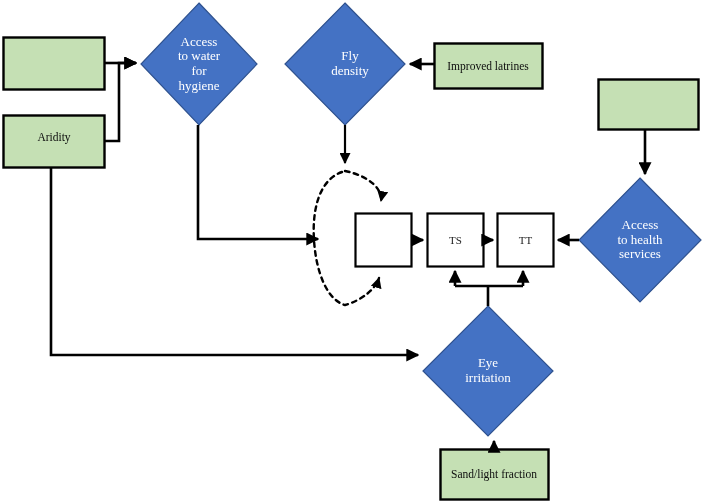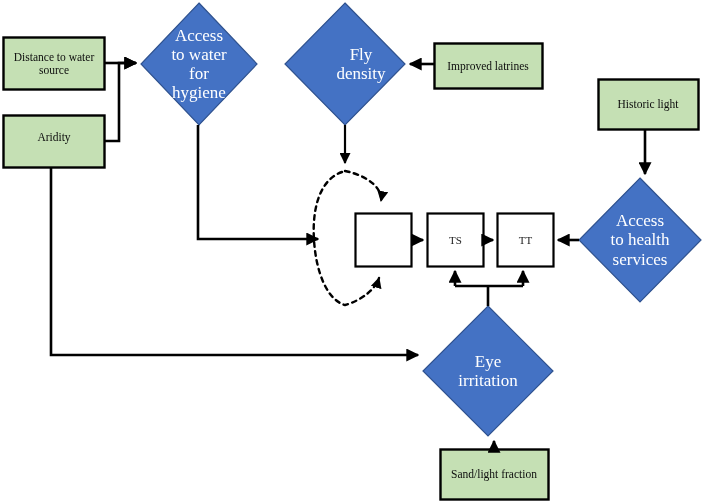--- a/index.html
+++ b/index.html
@@ -31,21 +31,21 @@
     justify-content: center;
     text-align: center;
     pointer-events: none;
     line-height: 1.12;
   }
   .box-label {
     font-size: 11.5px;
     color: #0d0d0d;
   }
   .diamond-label {
-    font-size: 17px;
+    font-size: 13px;
     color: #ffffff;
   }
   .state-label {
     font-size: 11px;
     color: #1a1a1a;
   }
 </style>
 </head>
 <body>
 
@@ -110,45 +110,39 @@
     <path d="M 51 167 L 51 355 L 418 355" fill="none" stroke="#000000" stroke-width="2.6" marker-end="url(#arrow)"></path>
 
     <path d="M 494 449 L 494 441" fill="none" stroke="#000000" stroke-width="2.6" marker-end="url(#arrow)"></path>
 
     <path d="M 488 306 L 488 286" fill="none" stroke="#000000" stroke-width="2.6"></path>
     <path d="M 455 286 L 523 286" fill="none" stroke="#000000" stroke-width="2.6"></path>
     <path d="M 455 286 L 455 271" fill="none" stroke="#000000" stroke-width="2.6" marker-end="url(#arrow)"></path>
     <path d="M 523 286 L 523 271" fill="none" stroke="#000000" stroke-width="2.6" marker-end="url(#arrow)"></path>
   </svg>
 
-  <div class="node-label box-label" style="left:6px; top:39px; width:96px; height:49px;">
-    <span>Distance to water<br>source</span>
-  </div>
 
   <div class="node-label box-label" style="left:6px; top:117px; width:96px; height:41px;">
     <span>Aridity</span>
   </div>
 
   <div class="node-label box-label" style="left:436px; top:45px; width:104px; height:42px;">
     <span>Improved latrines</span>
   </div>
 
-  <div class="node-label box-label" style="left:600px; top:81px; width:96px; height:47px;">
-    <span>Historic light</span>
-  </div>
 
   <div class="node-label box-label" style="left:442px; top:451px; width:104px; height:47px;">
     <span>Sand/light fraction</span>
   </div>
 
   <div class="node-label diamond-label" style="left:161px; top:28px; width:76px; height:72px;">
     <span>Access<br>to water<br>for<br>hygiene</span>
   </div>
 
-  <div class="node-label diamond-label" style="left:323px; top:38px; width:76px; height:52px;">
+  <div class="node-label diamond-label" style="left:312px; top:38px; width:76px; height:52px;">
     <span>Fly<br>density</span>
   </div>
 
   <div class="node-label diamond-label" style="left:601px; top:213px; width:78px; height:54px;">
     <span>Access<br>to health<br>services</span>
   </div>
 
   <div class="node-label diamond-label" style="left:450px; top:345px; width:76px; height:52px;">
     <span>Eye<br>irritation</span>
   </div>

